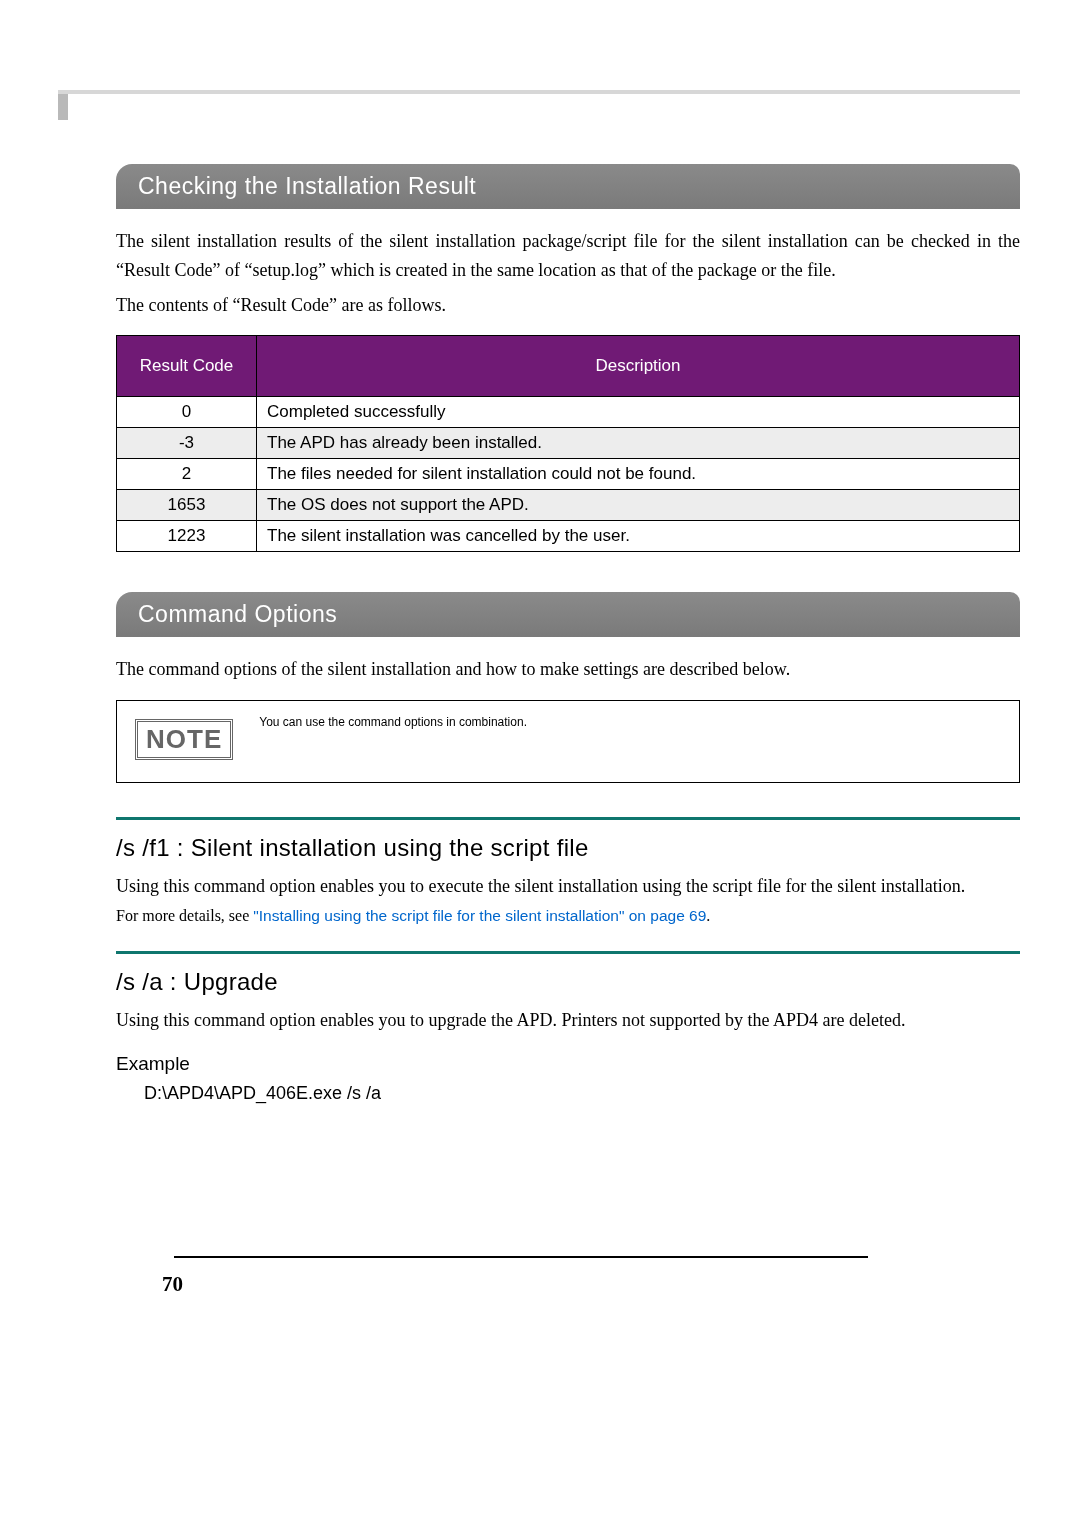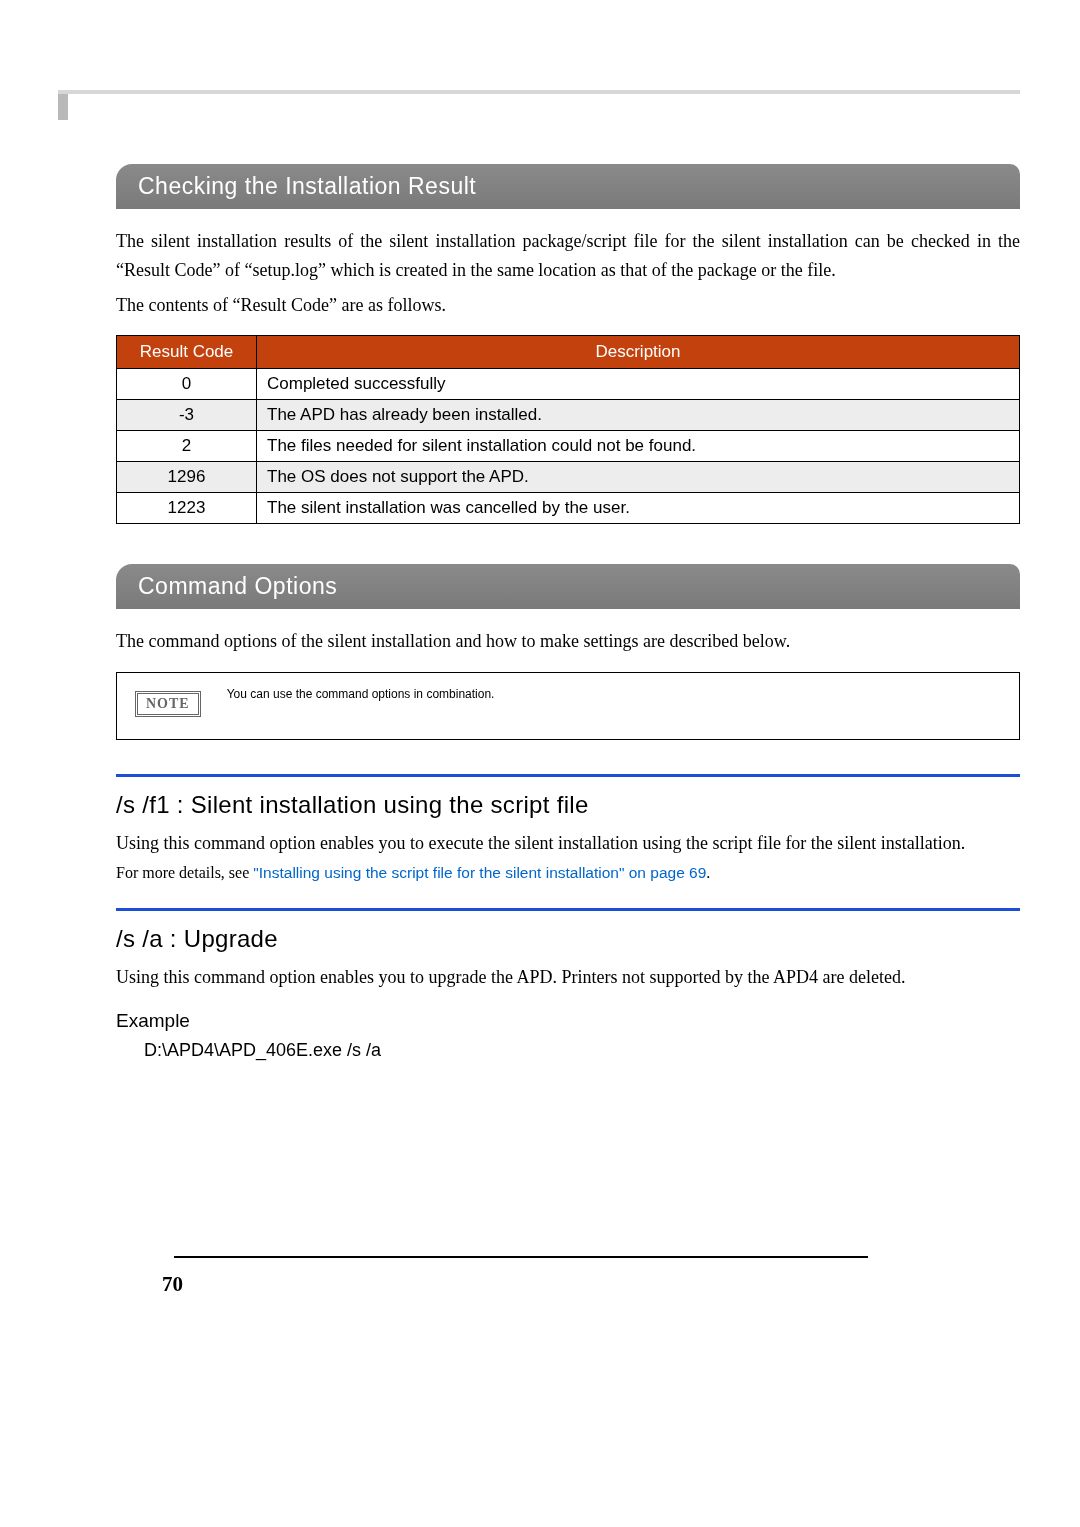--- a/index.html
+++ b/index.html
@@ -45,63 +45,63 @@
   }
   table.codes {
     width: 100%;
     border-collapse: collapse;
     margin-top: 16px;
     margin-bottom: 40px;
     font-family: 'Century Gothic', 'Segoe UI', Arial, sans-serif;
     font-size: 17px;
   }
   table.codes th {
-    background: #c2410c;
+    background: #701a75;
     color: #fff;
     font-weight: 400;
-    padding: 6px 10px;
+    padding: 20px 10px;
     border: 1px solid #000;
   }
   table.codes td {
     border: 1px solid #000;
     padding: 5px 10px;
   }
   table.codes td.code { text-align: center; width: 140px; }
   table.codes tr.alt td { background: #ededed; }
   .note-box {
     border: 1px solid #000;
     padding: 14px 18px 22px 18px;
     margin-top: 16px;
     margin-bottom: 34px;
     display: flex;
     align-items: flex-start;
     gap: 26px;
   }
   .note-badge {
     border: 3px double #666;
     padding: 2px 8px;
-    font-family: Liberation Serif, serif;
+    font-family: Liberation Sans, sans-serif;
     font-weight: bold;
-    font-size: 14px;
+    font-size: 26px;
     color: #666;
     letter-spacing: 1px;
     flex: 0 0 auto;
     margin-top: 4px;
     text-align: right;
   }
   .note-text {
     font-family: Arial, sans-serif;
     font-size: 12px;
     padding-top: 0;
   }
   .subhead {
     font-family: 'Century Gothic','Segoe UI',Arial,sans-serif;
     font-size: 24px;
     font-weight: 300;
-    border-top: 3px solid #1d4ed8;
+    border-top: 3px solid #0f766e;
     padding-top: 14px;
     margin-top: 6px;
     margin-bottom: 10px;
     letter-spacing: 0.3px;
   }
   .subhead2 {
     font-family: 'Century Gothic','Segoe UI',Arial,sans-serif;
     font-size: 19px;
     font-weight: 300;
     margin-top: 18px;
@@ -166,21 +166,21 @@
         </tr>
         <tr class="alt">
           <td class="code">-3</td>
           <td>The APD has already been installed.</td>
         </tr>
         <tr>
           <td class="code">2</td>
           <td>The files needed for silent installation could not be found.</td>
         </tr>
         <tr class="alt">
-          <td class="code">1296</td>
+          <td class="code">1653</td>
           <td>The OS does not support the APD.</td>
         </tr>
         <tr>
           <td class="code">1223</td>
           <td>The silent installation was cancelled by the user.</td>
         </tr>
       </tbody>
     </table>
 
     <div class="section-header">Command Options</div>

